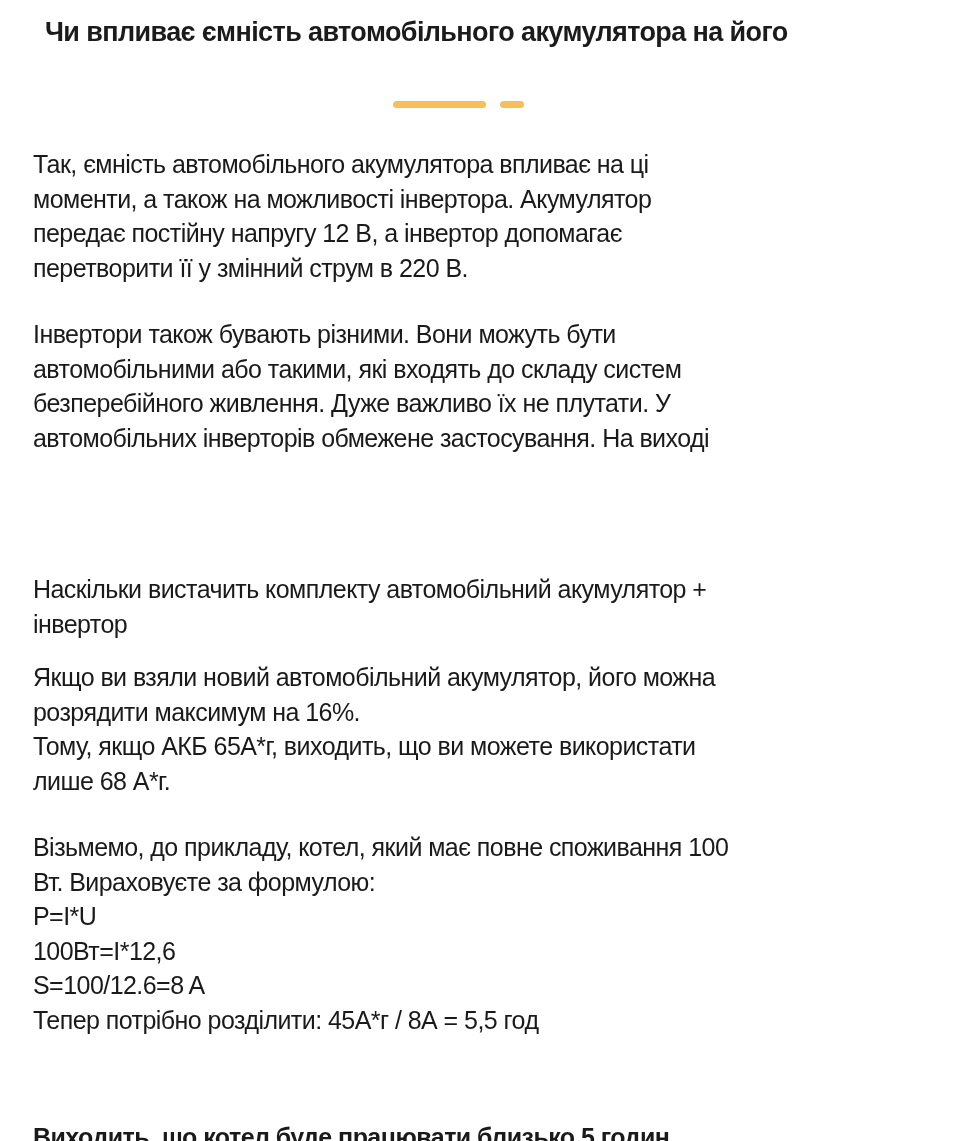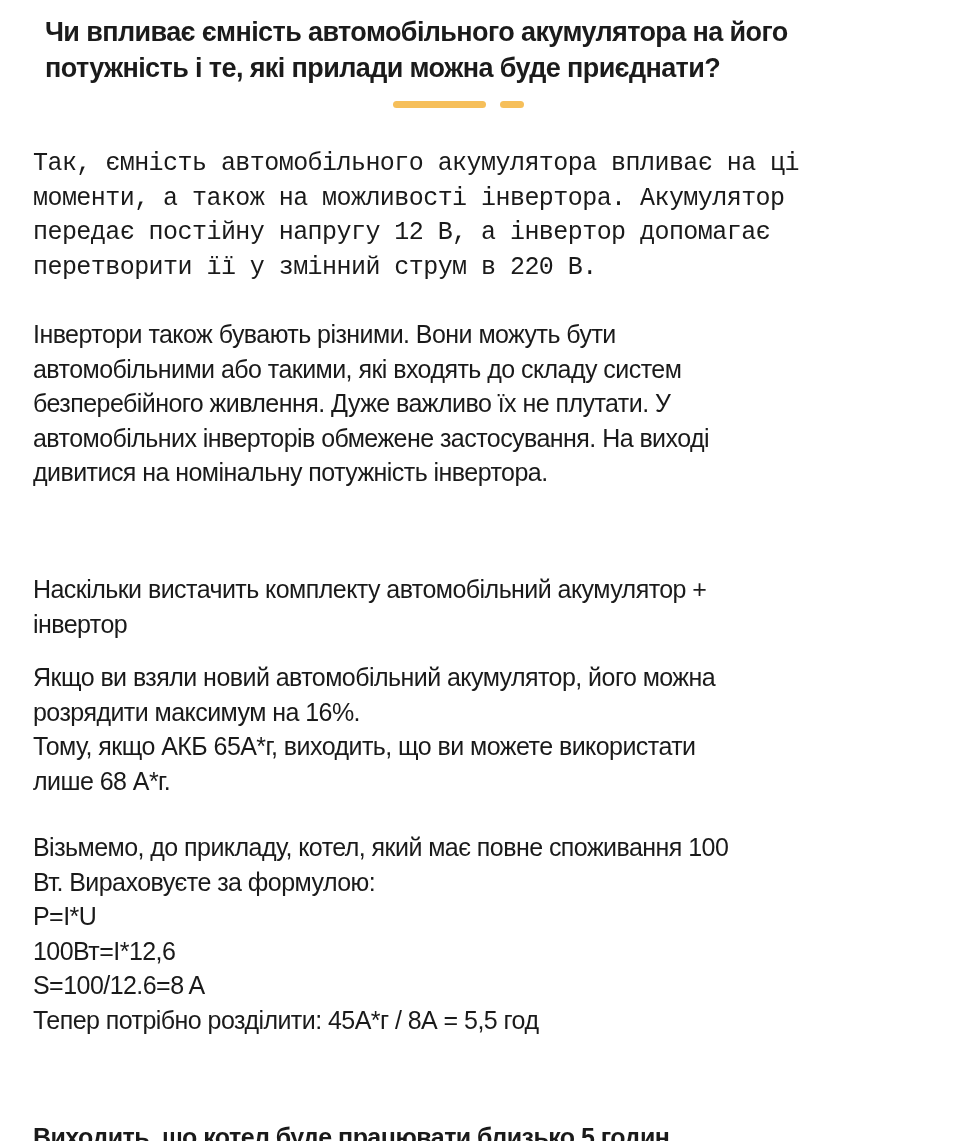--- a/index.html
+++ b/index.html
@@ -63,41 +63,39 @@
     }
     .body-text .line { display: block; white-space: nowrap; }
   </style>
 </head>
 <body>
 
 <div class="article">
 
   <h1 class="title">
     <span class="line">Чи впливає ємність автомобільного акумулятора на його</span>
-    <span class="line">потужність і те, які прилади можна буде приєднати?</span>
   </h1>
 
   <div class="divider">
     <span class="bar-long"></span>
     <span class="bar-short"></span>
   </div>
 
-  <div class="body-text" style="top:147px;font-family:Liberation Mono, monospace;">
+  <div class="body-text" style="top:147px;">
     <span class="line">Так, ємність автомобільного акумулятора впливає на ці</span>
     <span class="line">моменти, а також на можливості інвертора. Акумулятор</span>
     <span class="line">передає постійну напругу 12 В, а інвертор допомагає</span>
     <span class="line">перетворити її у змінний струм в 220 В.</span>
   </div>
 
   <div class="body-text" style="top:317px;">
     <span class="line">Інвертори також бувають різними. Вони можуть бути</span>
     <span class="line">автомобільними або такими, які входять до складу систем</span>
     <span class="line">безперебійного живлення. Дуже важливо їх не плутати. У</span>
     <span class="line">автомобільних інверторів обмежене застосування. На виході</span>
-    <span class="line">дивитися на номінальну потужність інвертора.</span>
   </div>
 
   <div class="body-text" style="top:572px;">
     <span class="line">Наскільки вистачить комплекту автомобільний акумулятор +</span>
     <span class="line">інвертор</span>
   </div>
 
   <div class="body-text" style="top:660px;">
     <span class="line">Якщо ви взяли новий автомобільний акумулятор, його можна</span>
     <span class="line">розрядити максимум на 16%.</span>

